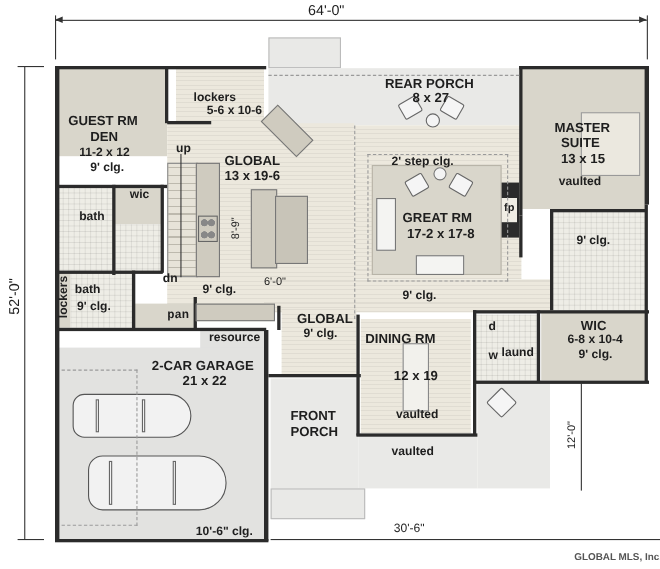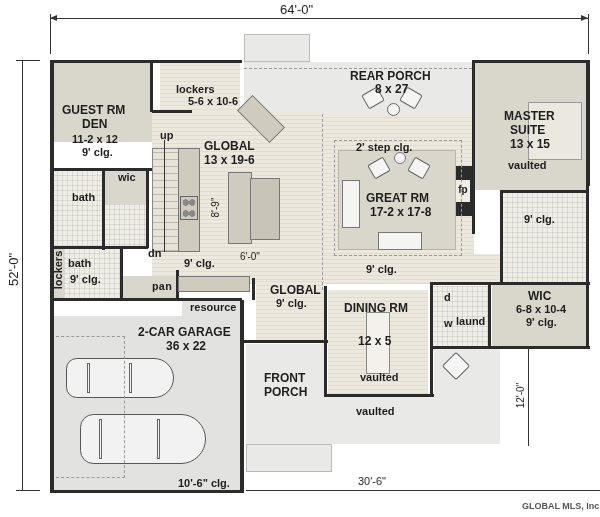--- a/index.html
+++ b/index.html
@@ -197,35 +197,35 @@
 <div class="lbl sm" style="left:72px;top:192px;">bath</div>
 
 <div class="lbl sm" style="left:68px;top:258px;">bath</div>
 <div class="lbl sm" style="left:70px;top:274px;">9' clg.</div>
 <div class="vtext" style="left:38px;top:264px;font-size:11px;font-weight:bold;width:40px;text-align:center;">lockers</div>
 <div class="lbl sm" style="left:152px;top:282px;font-family:Liberation Mono, monospace;">pan</div>
 
 <div class="lbl md" style="left:270px;top:284px;">GLOBAL</div>
 <div class="lbl sm" style="left:276px;top:298px;">9' clg.</div>
 
-<div class="lbl md" style="left:344px;top:302px;">DINING RM</div>
-<div class="lbl md" style="left:358px;top:335px;">12 x 5</div>
+<div class="lbl md" style="left:332px;top:302px;">DINING RM</div>
+<div class="lbl md" style="left:358px;top:335px;">12 x 19</div>
 <div class="lbl sm" style="left:360px;top:372px;">vaulted</div>
 
 <div class="lbl sm" style="left:444px;top:292px;">d</div>
 <div class="lbl sm" style="left:444px;top:318px;">w</div>
 <div class="lbl sm" style="left:456px;top:316px;">laund</div>
 
 <div class="lbl md" style="left:528px;top:290px;">WIC</div>
 <div class="lbl sm" style="left:516px;top:304px;">6-8 x 10-4</div>
 <div class="lbl sm" style="left:526px;top:317px;">9' clg.</div>
 
 <div class="lbl sm" style="left:190px;top:302px;">resource</div>
 <div class="lbl md" style="left:138px;top:326px;">2-CAR GARAGE</div>
-<div class="lbl md" style="left:166px;top:340px;">36 x 22</div>
+<div class="lbl md" style="left:166px;top:340px;">21 x 22</div>
 <div class="lbl sm" style="left:178px;top:478px;">10'-6" clg.</div>
 
 <div class="lbl md" style="left:264px;top:372px;">FRONT</div>
 <div class="lbl md" style="left:264px;top:386px;">PORCH</div>
 <div class="lbl sm" style="left:356px;top:406px;">vaulted</div>
 
 <div class="dimline" style="left:246px;top:490px;width:354px;height:1px;"></div>
 <div class="lbl sm" style="left:358px;top:476px;font-weight:normal;">30'-6"</div>
 <div class="dimline" style="left:528px;top:348px;width:1px;height:98px;"></div>
 <div class="vtext" style="left:500px;top:390px;font-size:10px;width:40px;text-align:center;">12'-0"</div>

